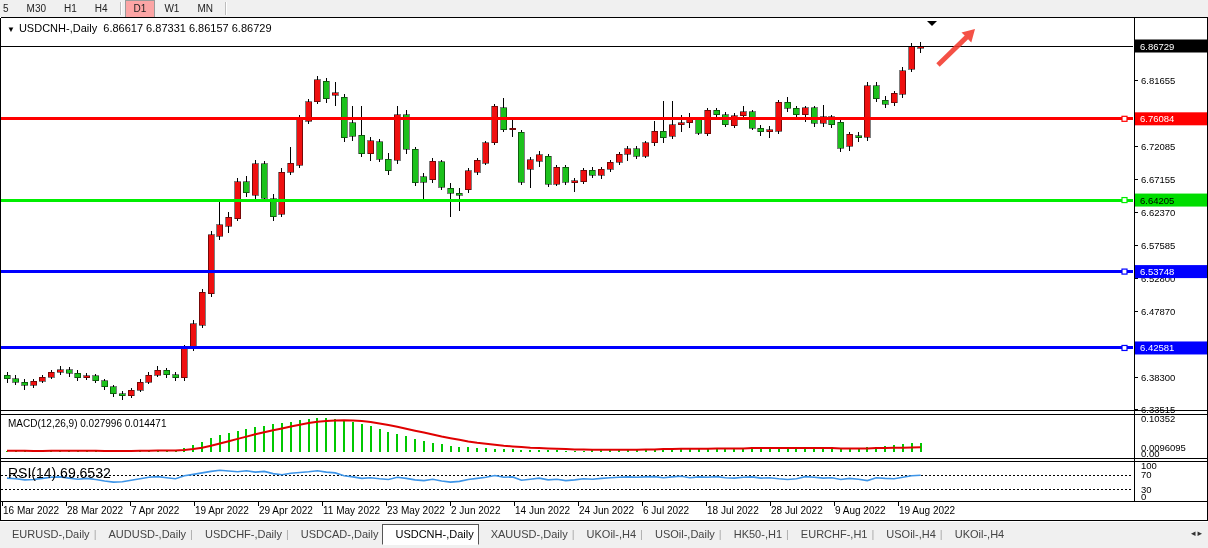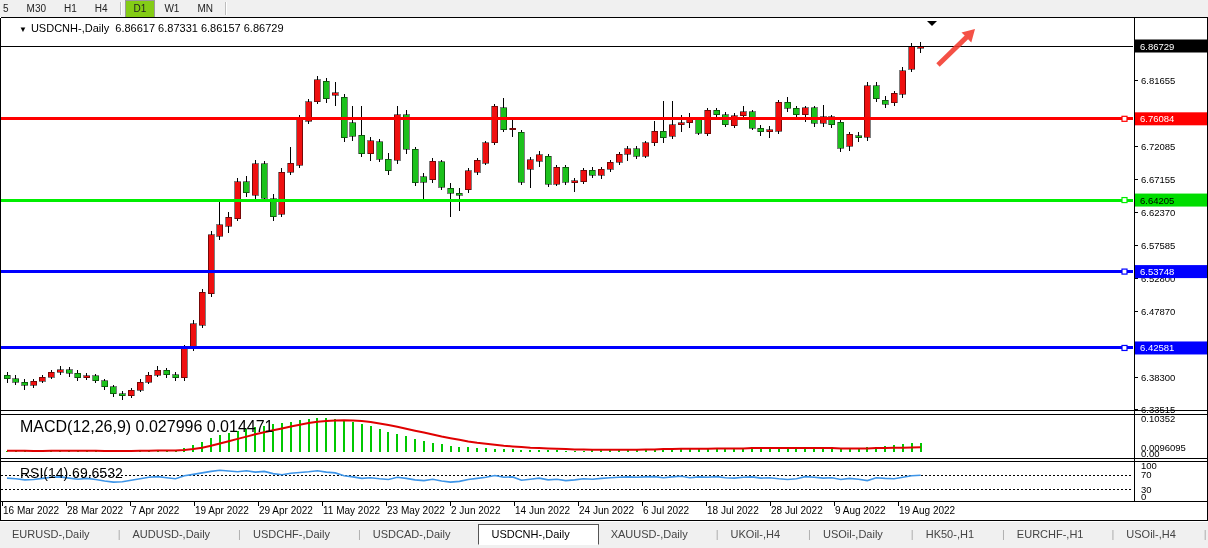--- a/index.html
+++ b/index.html
@@ -3,33 +3,33 @@
 <meta charset="utf-8">
 <style>
   html,body{margin:0;padding:0;background:#f0f0f0;width:1208px;height:548px;overflow:hidden;
     font-family:"Liberation Sans",sans-serif;-webkit-font-smoothing:none;}
   .screen{position:relative;width:1208px;height:548px;background:#f0f0f0;}
   
   .toolbar{position:absolute;left:0;top:0;width:1208px;height:17px;background:#f0f0f0;
     display:flex;align-items:center;overflow:hidden;}
   .tf-btn{font-size:10px;color:#222;padding:1px 8px;height:14px;line-height:13px;cursor:default;
     border:1px solid transparent;white-space:nowrap;}
-  .tf-btn.active{background:#84cc16;border:1px solid #9a9a9a;}
+  .tf-btn.active{background:#fca5a5;border:1px solid #9a9a9a;}
   .tb-sep{width:1px;height:13px;background:#bdbdbd;border-right:1px solid #fff;margin:0 3px;}
   
   .chartwin{position:absolute;left:0;top:17px;width:1208px;height:505px;background:#fff;}
-  .overlay{position:absolute;font-size:11px;color:#000;white-space:nowrap;margin-left:12px;}
+  .overlay{position:absolute;font-size:11px;color:#000;white-space:nowrap;}
   #chart-title{left:7px;top:5px;}
-  #macd-label{left:8px;top:401px;font-size:16px;}
+  #macd-label{left:8px;top:401px;font-size:10px;}
   #rsi-label{left:8px;top:448px;font-size:14px;}
   .dd-icon{font-size:8px;margin-right:4px;}
   
   .tabbar{position:absolute;left:0;top:524px;width:1208px;height:24px;background:#f0f0f0;
     display:flex;align-items:flex-start;font-size:11px;color:#444;}
-  .tab{padding:3px 28px 4px 12px;white-space:nowrap;cursor:default;margin-top:1px;}
+  .tab{padding:3px 4px 4px 12px;white-space:nowrap;cursor:default;margin-top:1px;}
   .tab.active{background:#fff;border:1px solid #555;border-bottom:1px solid #fff;color:#000;margin-top:0;}
   .tab-sep{color:#aaa;margin-top:4px;}
   .tab-scroll{margin-left:auto;display:flex;gap:2px;padding:4px 6px 0 0;color:#333;font-size:9px;}
   .tab-scroll span{cursor:default;}
   svg text{font-family:"Liberation Sans",sans-serif;}
 </style>
 </head>
 <body>
 
 <div class="screen">

